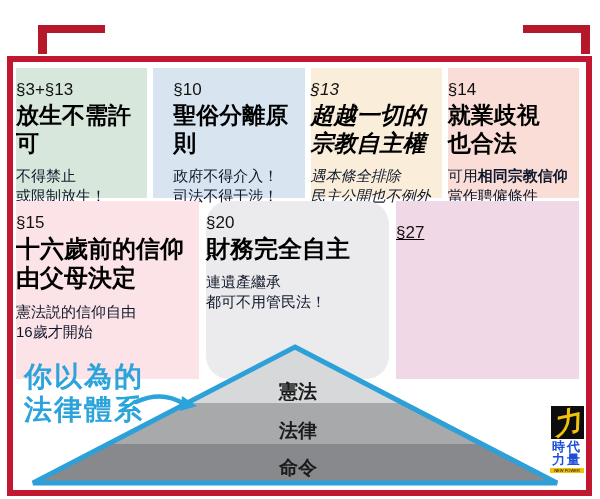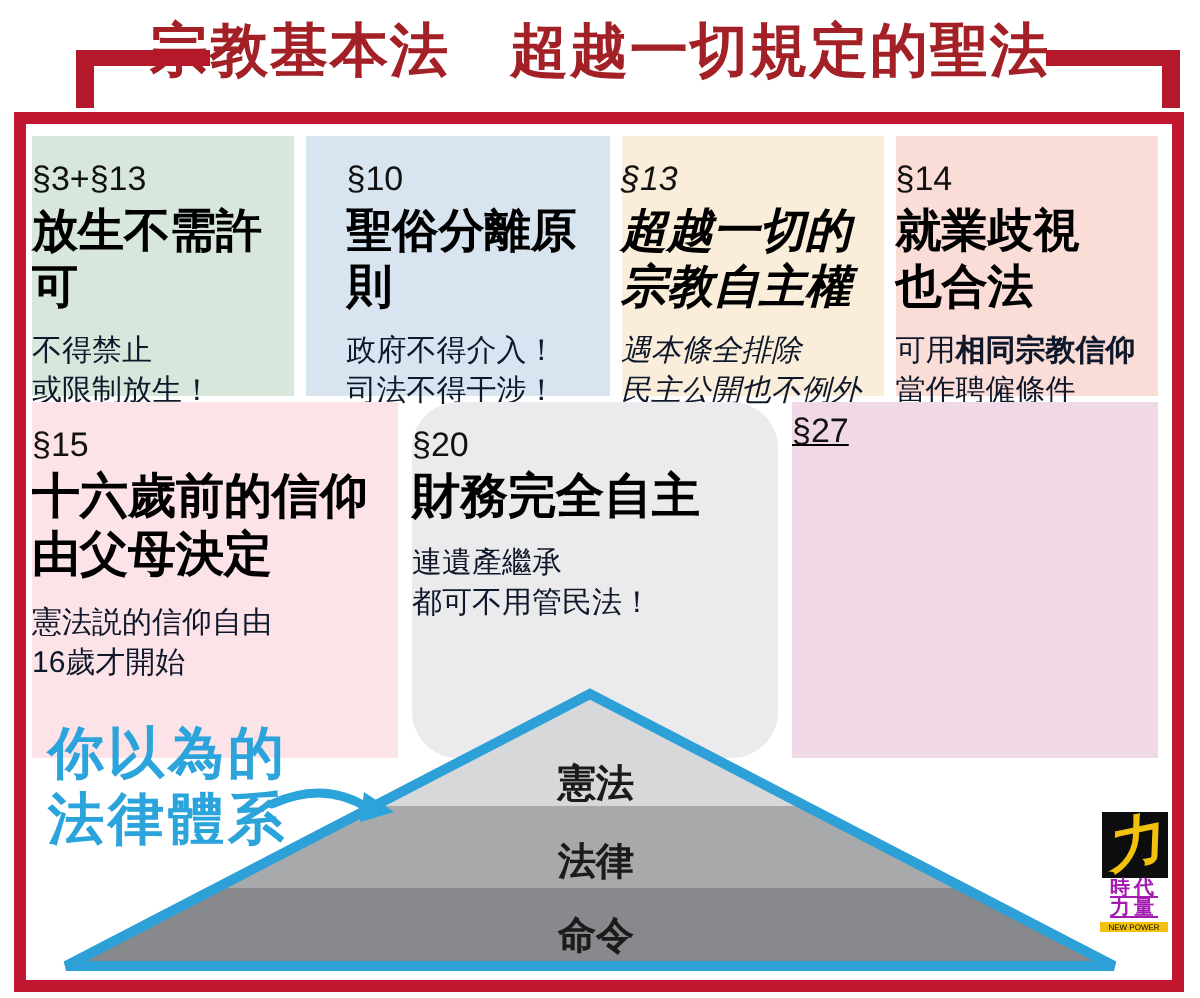--- a/index.html
+++ b/index.html
@@ -27,48 +27,47 @@
   .row2 { left:16px; top:201px; width:563px; height:178px; gap:7px; }
   .card { flex:1 1 0; text-align:left; padding-top:12px; box-sizing:border-box; }
   .sec   { font-size:17px; color:#111; }
   .ctitle{
     font-family:"Liberation Serif","DejaVu Serif",serif; font-weight:bold;
     color:#000; font-size:23px; line-height:1.22; margin-top:2px;
   }
   .row2 .ctitle { font-size:24px; }
   .csub  { font-size:15px; line-height:1.34; margin-top:8px; color:#0f172a; }
   .csub .b { font-weight:bold; }
-  .card-s27 { padding-top:5px;text-decoration:underline; }
+  .card-s27 { padding-top:22px;text-decoration:underline; }
   .card-s27 .ctitle { font-size:24px; line-height:1.18; }
   
   .pyramid-wrap { position:absolute; left:0; top:340px; width:600px; height:152px; }
   .pyr-label-text { font-weight:bold; font-size:19px; }
   .pyramid-label {
     position:absolute; left:24px; top:360px; font-weight:bold; font-size:28px;
     line-height:33px; letter-spacing:2px; white-space:pre-line;
   }
   
   .logo { position:absolute; left:550px; top:406px; width:34px; text-align:center; }
   .logo-square {
     width:33px; height:33px; background:#0d0d0d; margin:0 auto;
     display:flex; align-items:center; justify-content:center; overflow:hidden;
   }
   .logo-glyph {
     font-family:"Liberation Serif","DejaVu Serif",serif; font-weight:bold;
     font-style:italic; font-size:28px; transform:rotate(-12deg); line-height:1;
   }
-  .logo-name { font-weight:bold; font-size:10px; line-height:1.02; letter-spacing:2px; color:#a21caf; margin-top:1px; white-space:pre-line;text-decoration:underline; }
+  .logo-name { font-weight:bold; font-size:13px; line-height:1.02; letter-spacing:2px; color:#1d4ed8; margin-top:1px; white-space:pre-line; }
   .logo-strip { margin-top:1px; height:5px; font-size:4px; line-height:5px; color:#000; overflow:hidden; letter-spacing:0; }
 </style>
 </head>
 <body>
 
 <div class="page">
 
-  <div class="main-title" style="color: rgb(163, 33, 38);">宗教基本法　超越一切規定的聖法</div>
   <div class="bracket left" style="border-color: rgb(181, 24, 43);"></div>
   <div class="bracket right" style="border-color: rgb(181, 24, 43);"></div>
 
   <div class="frame" style="border-color: rgb(194, 23, 49);"></div>
 
   <div class="row row1">
     <div class="card" style="background: rgb(216, 231, 220);">
       <div class="sec">§3+§13</div>
       <div class="ctitle">放生不需許可</div>
       <div class="csub">不得禁止<br>或限制放生！</div>

